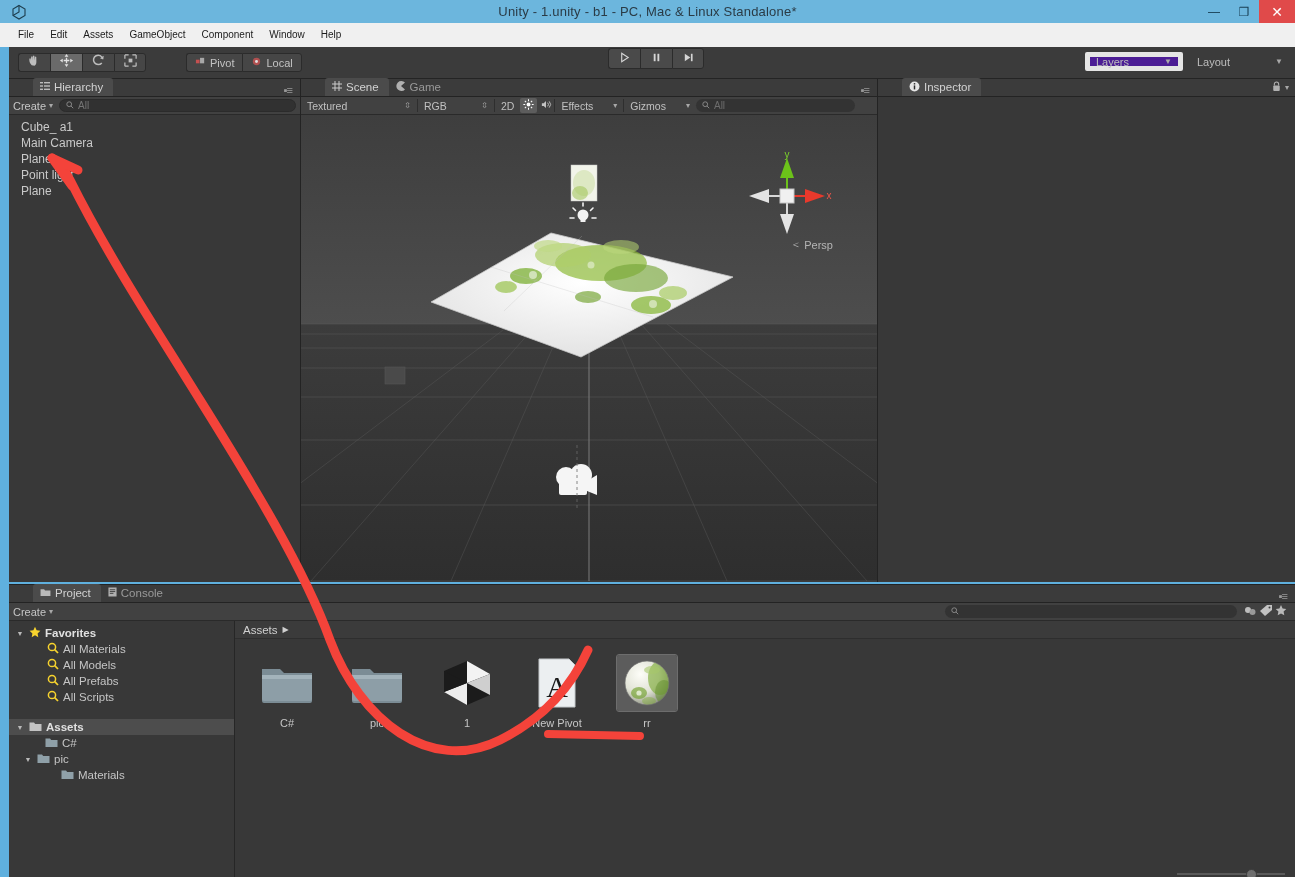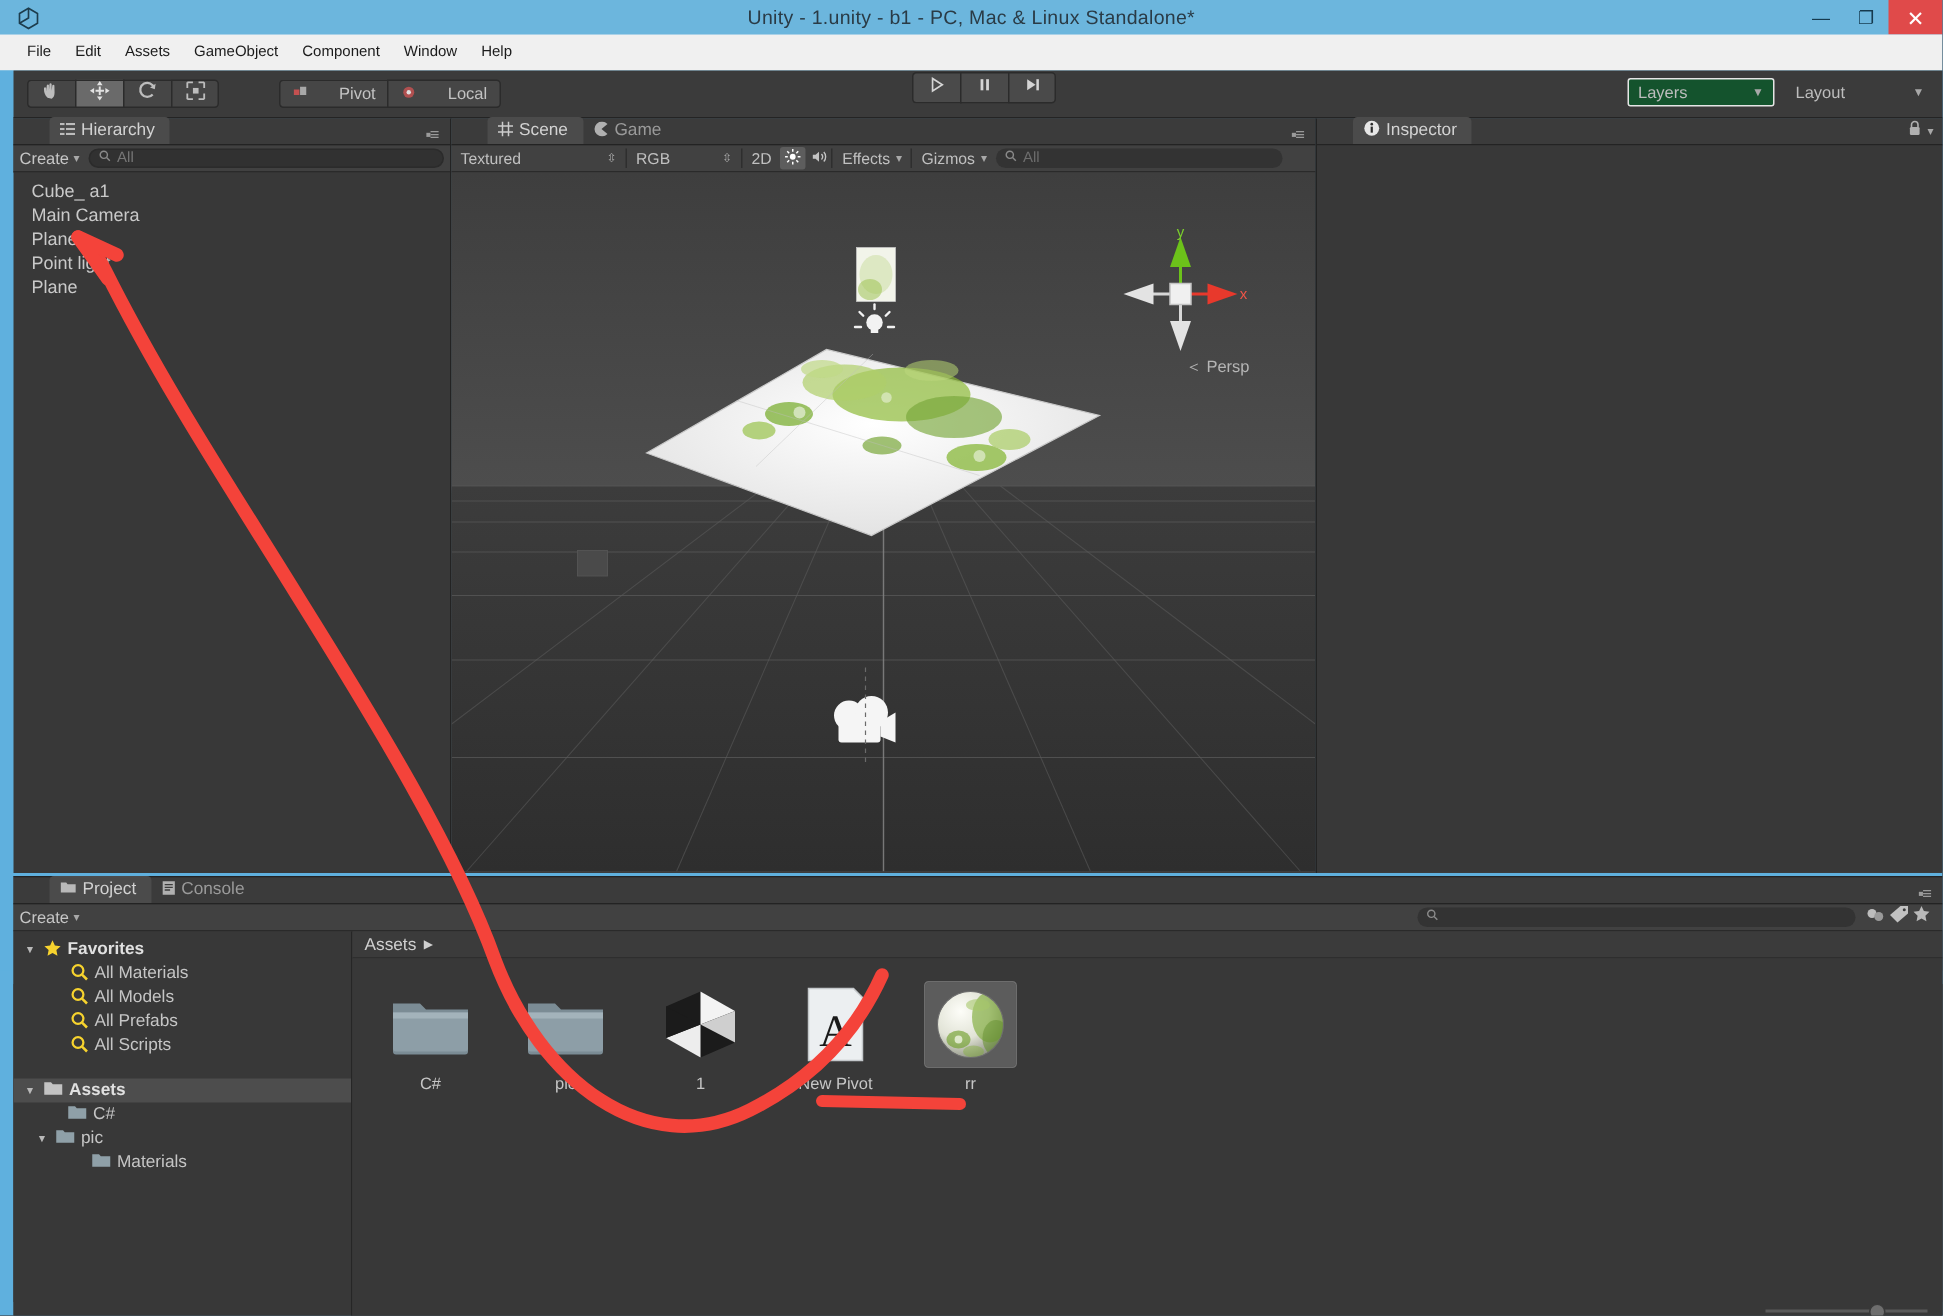--- a/index.html
+++ b/index.html
@@ -64,35 +64,35 @@
     border: 1px solid #2b2b2b; border-right: none;
     display: flex; align-items: center; justify-content: center;
   }
   .tbtn:last-child { border-right: 1px solid #2b2b2b; }
   .tbtn.active { background: #6a6a6a; }
   .tbtn:first-child { border-radius: 3px 0 0 3px; }
   .tbtn:last-child { border-radius: 0 3px 3px 0; }
   .pivgroup { display: flex; margin-left: 40px; }
   .pivbtn {
     height: 19px; background: #464646; border: 1px solid #2b2b2b; border-right: none;
-    display: flex; align-items: center; gap: 20px; padding: 0 8px;
+    display: flex; align-items: center; gap: 4px; padding: 0 8px;
     color: #c3c3c3; font-size: 11px;
   }
   .pivbtn:last-child { border-right: 1px solid #2b2b2b; border-radius: 0 3px 3px 0; }
   .pivbtn:first-child { border-radius: 3px 0 0 3px; }
   .playgroup { position: absolute; left: 608px; top: 48px; display: flex; }
   .playbtn {
     width: 32px; height: 21px; background: #4a4a4a; border: 1px solid #2b2b2b; border-right: none;
     display: flex; align-items: center; justify-content: center;
   }
   .playbtn:last-child { border-right: 1px solid #2b2b2b; border-radius: 0 3px 3px 0; }
   .playbtn:first-child { border-radius: 3px 0 0 3px; }
   .rightdrops { position: absolute; right: 6px; top: 52px; display: flex; gap: 8px; }
   .dropbtn {
-    height: 19px; min-width: 98px; background: #14532d; border: 1px solid #e5e5e5; border-radius: 2px;
+    height: 19px; min-width: 98px; background: #4c1d95; border: 5px solid #e5e5e5; border-radius: 2px;
     color: #bdbdbd; font-size: 11px; display: flex; align-items: center;
     padding: 0 6px; justify-content: space-between;
   }
   .dropbtn.plain { border: none; background: transparent; }
   .caret { font-size: 8px; color: #a8a8a8; }
 
   
   .panel-tabbar {
     height: 18px; background: #3b3b3b; display: flex; align-items: flex-end;
     border-bottom: 1px solid #232323;
@@ -131,21 +131,21 @@
   
   .scene-panel {
     position: absolute; left: 301px; top: 79px; width: 576px; height: 503px;
     background: #3b3b3b;
   }
   .scene-toolbar {
     height: 18px; background: #414141; display: flex; align-items: center;
     border-bottom: 1px solid #2a2a2a; font-size: 10.5px; color: #c0c0c0;
   }
   .st-item {
-    display: flex; align-items: center; gap: 4px; padding: 0 6px; height: 16px;
+    display: flex; align-items: center; gap: 20px; padding: 0 6px; height: 16px;
   }
   .st-sep { width: 1px; height: 13px; background: #2e2e2e; }
   .st-box {
     width: 17px; height: 15px; display: flex; align-items: center; justify-content: center;
   }
   .st-box.on { background: #5d5d5d; border-radius: 2px; }
   .st-search {
     flex: 1; height: 13px; margin-right: 22px; background: #333333; border-radius: 7px;
     display: flex; align-items: center; padding: 0 6px; gap: 4px; color: #6d6d6d; font-size: 10px;
   }

